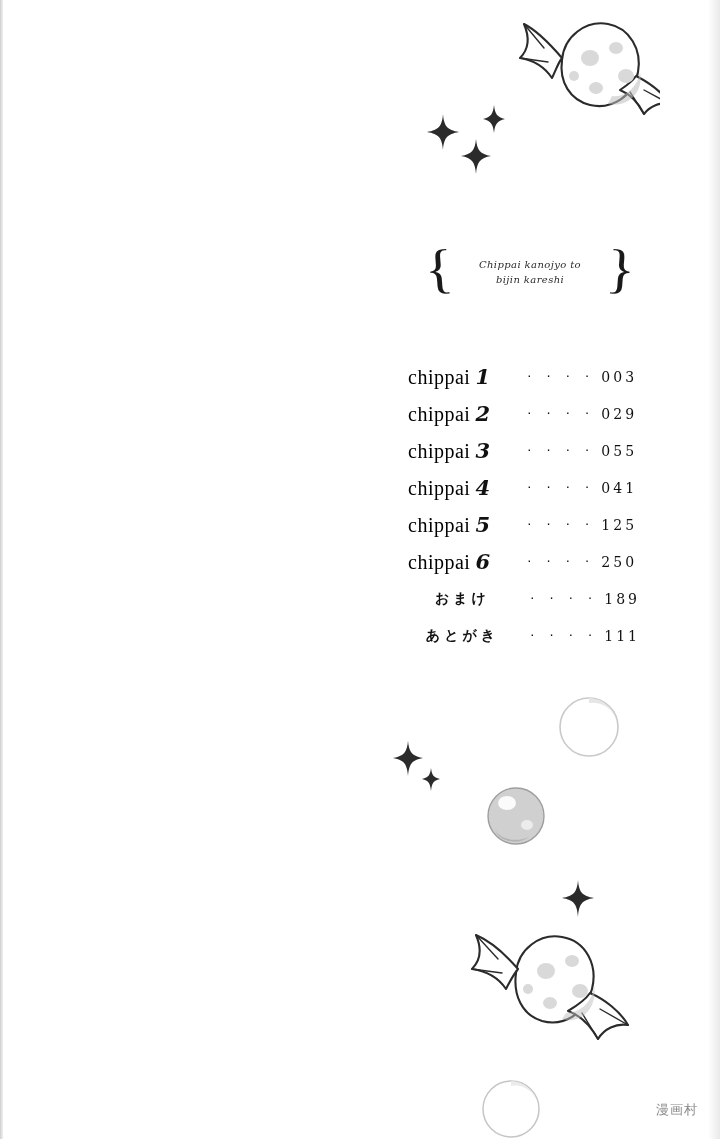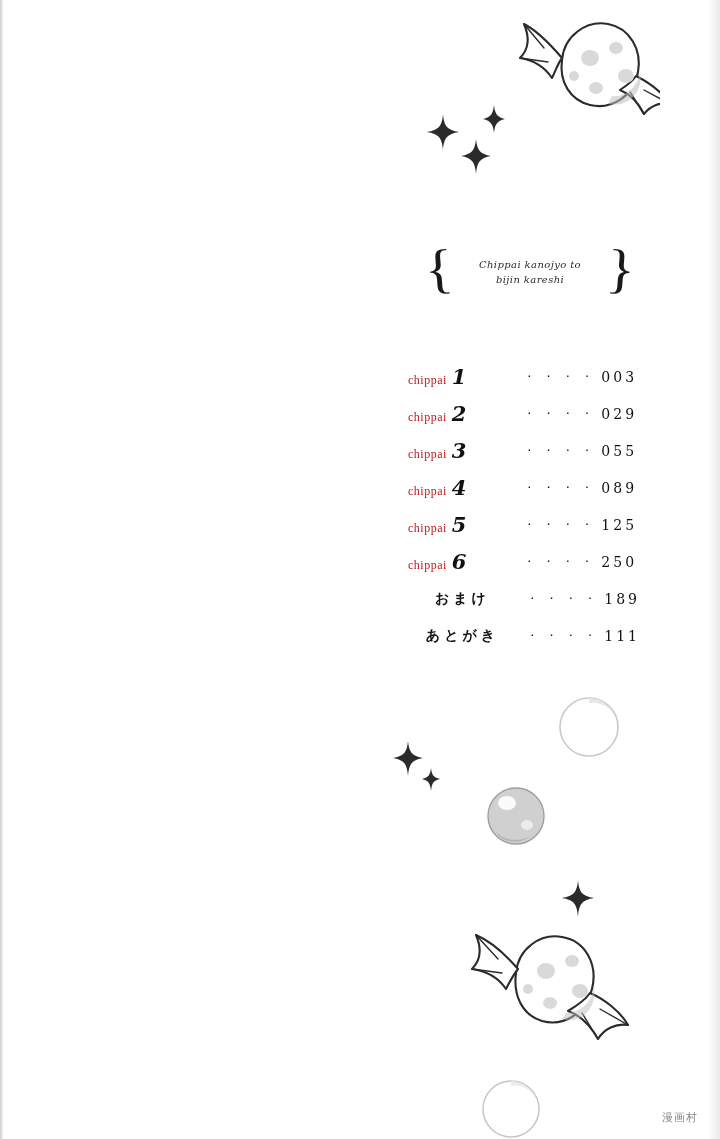--- a/index.html
+++ b/index.html
@@ -87,24 +87,24 @@
     width: 232px;
   }
   .toc-row {
     display: flex;
     align-items: center;
     height: 37px;
     color: #111111;
   }
   .toc-label {
     font-family: "Liberation Serif", serif;
-    font-size: 12px;
+    font-size: 20px;
     letter-spacing: 0.5px;
     white-space: nowrap;
-    color: #b91c1c;
+    color: #000000;
   }
   .toc-num {
     font-family: "DejaVu Serif", serif;
     font-size: 21px;
     font-style: italic;
     font-weight: bold;
     margin-left: 5px;
     color: #111;
   }
   .toc-jp {
@@ -141,23 +141,23 @@
   }
 
   
   .art {
     position: absolute;
     pointer-events: none;
   }
   .watermark {
     position: absolute;
     right: 22px;
-    bottom: 14px;
+    bottom: 20px;
     font-family: "DejaVu Sans", sans-serif;
-    font-size: 11px;
+    font-size: 13px;
     color: #8a8a8a;
     letter-spacing: 1px;
   }
 </style>
 </head>
 <body>
 
 <div class="page">
 
   <div class="left-edge"></div>
@@ -235,21 +235,21 @@
       <span class="dots">· · · ·</span>
       <span class="toc-page">055</span>
     </div>
 
     <div class="toc-row">
       <span class="toc-left">
         <span class="toc-label">chippai</span>
         <span class="toc-num">4</span>
       </span>
       <span class="dots">· · · ·</span>
-      <span class="toc-page">089</span>
+      <span class="toc-page">041</span>
     </div>
 
     <div class="toc-row">
       <span class="toc-left">
         <span class="toc-label">chippai</span>
         <span class="toc-num">5</span>
       </span>
       <span class="dots">· · · ·</span>
       <span class="toc-page">125</span>
     </div>

